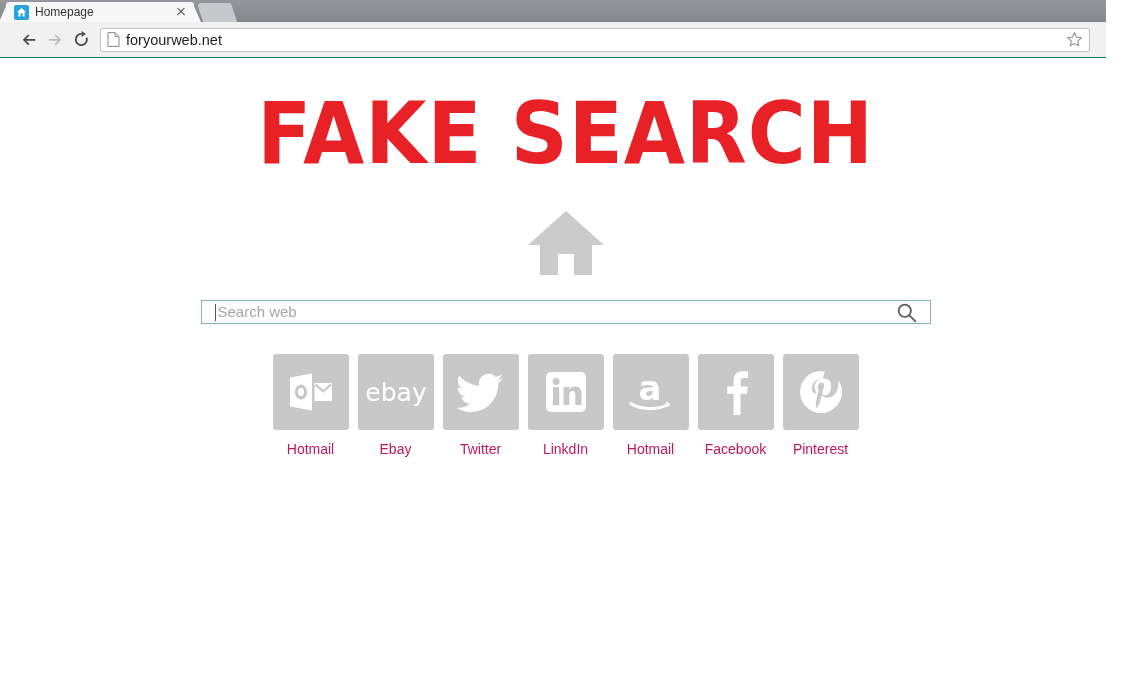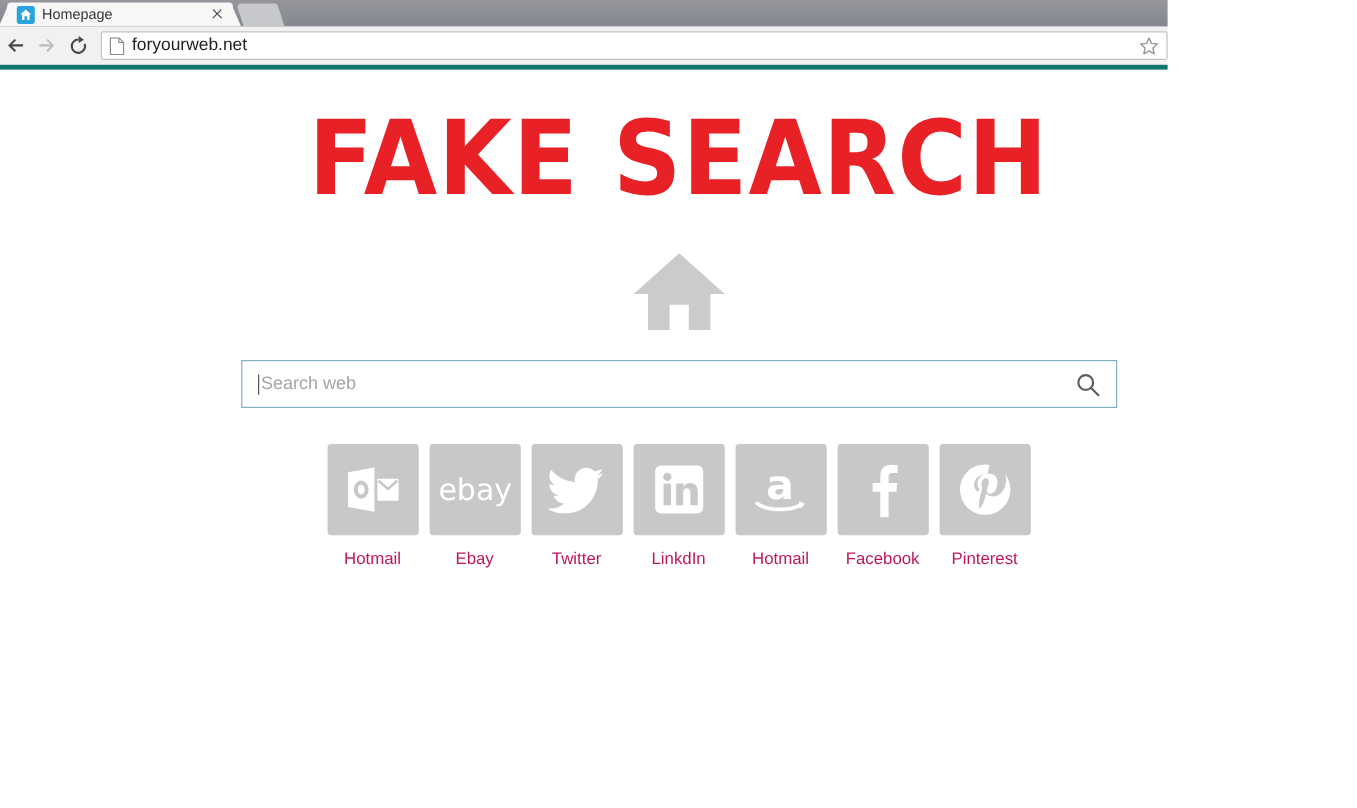--- a/index.html
+++ b/index.html
@@ -12,21 +12,21 @@
     height: 673px;
     font-family: "Liberation Sans", sans-serif;
     overflow: hidden;
     position: relative;
   }
 
   
   .browser-chrome {
     position: absolute;
     top: 0; left: 0;
-    width: 973px;
+    width: 1106px;
   }
 
   .tabstrip {
     position: relative;
     height: 22px;
     background: #8b8d94;
     background: linear-gradient(to bottom, #95979d 0%, #85878e 100%);
     overflow: hidden;
   }
 
@@ -107,24 +107,24 @@
     height: 19px;
     background: #c6c8cc;
     border-top-left-radius: 4px;
     border-top-right-radius: 2px;
     transform: skewX(18deg);
   }
 
   .toolbar {
     height: 36px;
     background: #f1f1f1;
-    border-bottom: 4px solid #0f766e;
-    display: flex;
-    align-items: center;
-    padding: 0 0;
+    border-bottom: 1px solid #0f766e;
+    display: flex;
+    align-items: center;
+    padding: 0 16px;
     box-sizing: border-box;
   }
 
   .nav-btn {
     width: 26px;
     height: 26px;
     display: flex;
     align-items: center;
     justify-content: center;
     flex: 0 0 auto;
@@ -193,21 +193,21 @@
     justify-content: center;
   }
 
   .search-row {
     margin-top: 23px;
     display: flex;
     justify-content: center;
   }
   .search-box {
     width: 730px;
-    height: 40px;
+    height: 24px;
     border: 1px solid #7fb0c6;
     background: #ffffff;
     display: flex;
     align-items: center;
     box-sizing: border-box;
   }
   .search-caret {
     width: 1px;
     height: 17px;
     background: #555;

